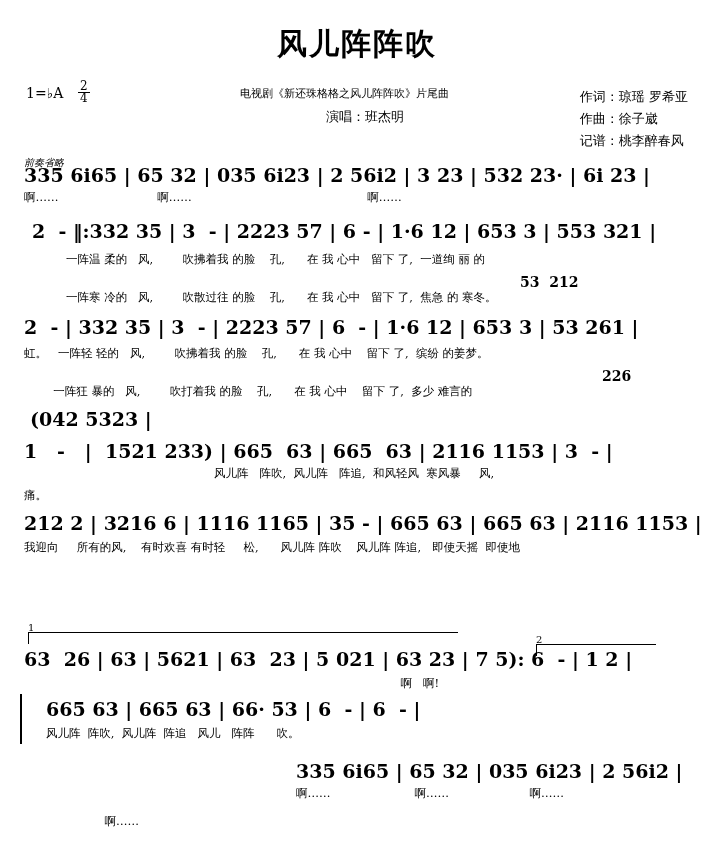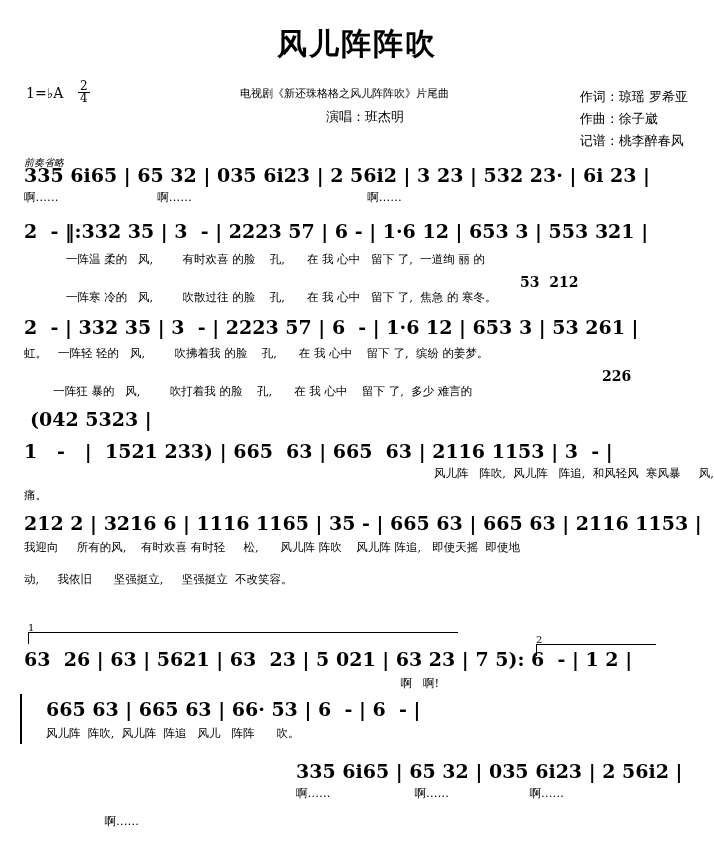--- a/index.html
+++ b/index.html
@@ -133,47 +133,46 @@
   </div>
 
   <div class="prelude-label">前奏省略</div>
 
   <div class="sys" style="top:140px;">
     <div class="row" style="padding-left:24px;">335 6i65 | 65 32 | 035 6i23 | 2 56i2 | 3 23 | 532 23· | 6i 23 |</div>
     <div class="lyr" style="padding-left:24px;">啊……                           啊……                                                啊……</div>
   </div>
 
   <div class="sys" style="top:196px;">
-    <div class="row" style="padding-left:24px;">2  - ‖:332 35 | 3  - | 2223 57 | 6 - | 1·6 12 | 653 3 | 553 321 |</div>
-    <div class="lyr" style="padding-left:66px;margin-top:6px;">一阵温 柔的   风,        有时欢喜 的脸    孔,      在 我 心中   留下 了,  一道绚 丽 的</div>
+    <div class="row" style="padding-left:32px;">2  - ‖:332 35 | 3  - | 2223 57 | 6 - | 1·6 12 | 653 3 | 553 321 |</div>
+    <div class="lyr" style="padding-left:66px;margin-top:6px;">一阵温 柔的   风,        吹拂着我 的脸    孔,      在 我 心中   留下 了,  一道绚 丽 的</div>
     <div class="smallnum" style="left:520px;top:54px;">53  212</div>
     <div class="lyr2" style="padding-left:66px;margin-top:20px;">一阵寒 冷的   风,        吹散过往 的脸    孔,      在 我 心中   留下 了,  焦急 的 寒冬。</div>
   </div>
 
   <div class="sys" style="top:292px;">
     <div class="row" style="padding-left:24px;">2  - | 332 35 | 3  - | 2223 57 | 6  - | 1·6 12 | 653 3 | 53 261 |</div>
     <div class="lyr" style="padding-left:24px;margin-top:4px;">虹。   一阵轻 轻的   风,        吹拂着我 的脸    孔,      在 我 心中    留下 了,  缤纷 的姜梦。</div>
     <div class="smallnum" style="left:602px;top:52px;text-align:center;">226</div>
     <div class="lyr2" style="padding-left:24px;margin-top:20px;">        一阵狂 暴的   风,        吹打着我 的脸    孔,      在 我 心中    留下 了,  多少 难言的</div>
   </div>
 
   <div class="sys" style="top:384px;">
     <div class="row" style="padding-left:30px;">(042 5323 |</div>
     <div class="row" style="padding-left:24px;margin-top:6px;">1   -   |  1521 233) | 665  63 | 665  63 | 2116 1153 | 3  - |</div>
-    <div class="lyr" style="padding-left:24px;text-align:right;">                                                    风儿阵   阵吹,  风儿阵   阵追,  和风轻风  寒风暴     风,</div>
+    <div class="lyr" style="padding-left:24px;">                                                    风儿阵   阵吹,  风儿阵   阵追,  和风轻风  寒风暴     风,</div>
     <div class="lyr2" style="padding-left:24px;margin-top:4px;">痛。</div>
   </div>
 
   <div class="sys" style="top:488px;">
     <div class="row" style="padding-left:24px;">212 2 | 3216 6 | 1116 1165 | 35 - | 665 63 | 665 63 | 2116 1153 |</div>
     <div class="lyr" style="padding-left:24px;margin-top:2px;">我迎向     所有的风,    有时欢喜 有时轻     松,      风儿阵 阵吹    风儿阵 阵追,   即使天摇  即使地</div>
   </div>
 
   <div class="sys" style="top:546px;">
-    <div class="lyr" style="padding-left:24px;margin-top:2px;">动,     我依旧      坚强挺立,     坚强挺立  不改笑容。</div>
   </div>
 
   <div class="sys" style="top:608px;">
     <div class="abs" style="left:536px;top:2px;font-size:10px;font-family:'DejaVu Serif',serif;">2</div>
     <div class="rule" style="left:536px;top:12px;width:120px;height:1px;"></div>
     <div class="rule" style="left:536px;top:12px;width:1px;height:12px;"></div>
     <div class="row" style="padding-left:24px;margin-top:16px;">63  26 | 63 | 5621 | 63  23 | 5 021 | 63 23 | 7 5): 6  - | 1 2 |</div>
     <div class="lyr" style="padding-left:24px;margin-top:2px;">                                                                                                       啊   啊!</div>
   </div>
 

